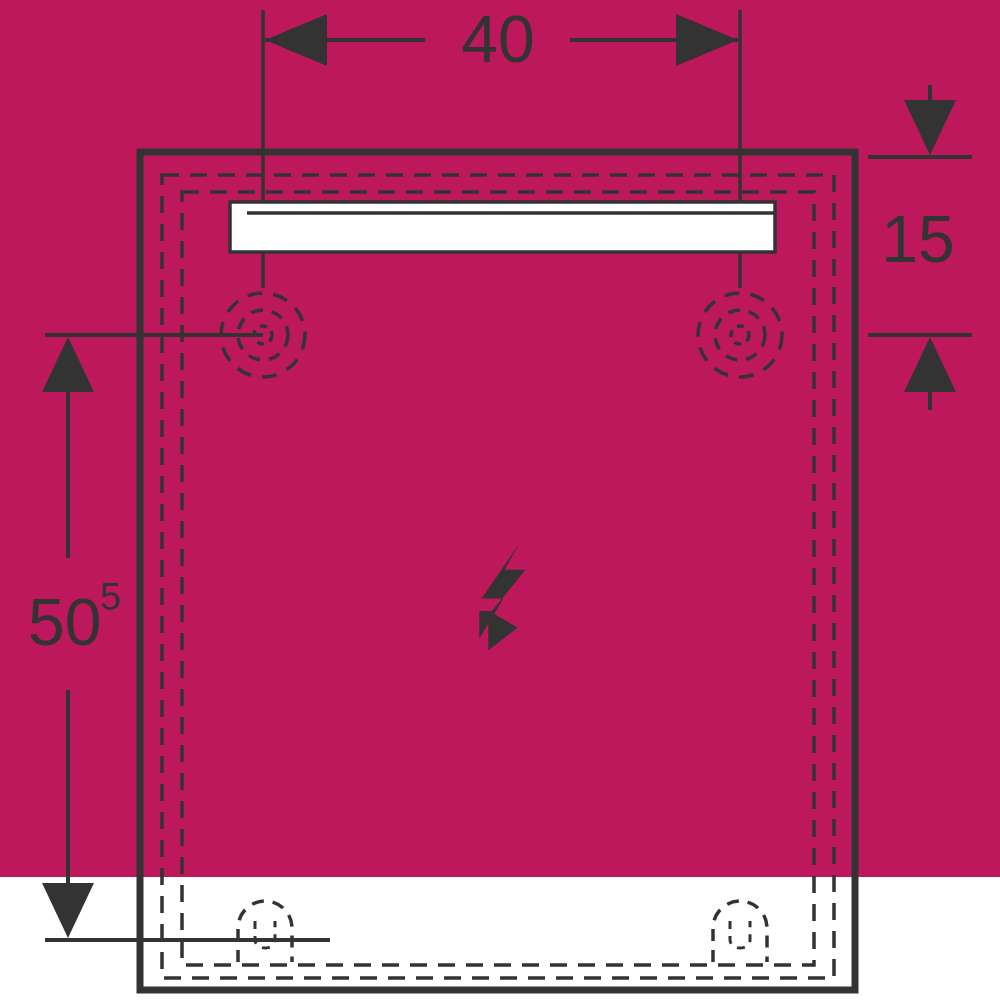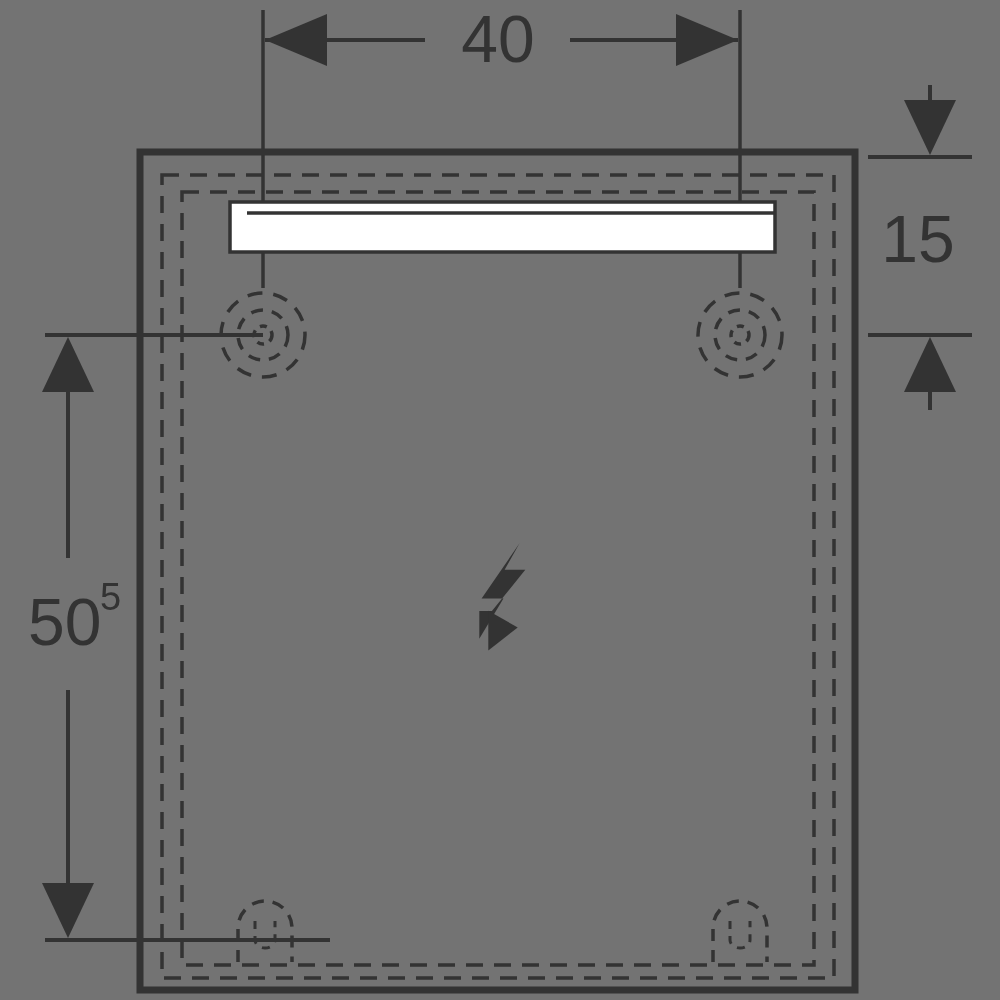--- a/index.html
+++ b/index.html
@@ -1,18 +1,18 @@
 <!DOCTYPE html>
 <html><head>
 <meta charset="utf-8">
 <style>
   html,body{margin:0;padding:0;background:#ffffff;}
   body{width:1000px;height:1000px;overflow:hidden;
        font-family:"Liberation Sans","DejaVu Sans",sans-serif;}
-  #stage{position:relative;width:1000px;height:1000px;background:#737373;text-decoration:underline;}
+  #stage{position:relative;width:1000px;height:877px;background:#be185d;text-decoration:underline;}
   svg{display:block;}
   .dim-text{font-family:"Liberation Sans","DejaVu Sans",sans-serif;
             font-size:66px;fill:#333333;font-weight:400;}
   .dim-sup{font-family:"Liberation Sans","DejaVu Sans",sans-serif;
            font-size:38px;fill:#333333;font-weight:400;}
 </style>
 </head>
 <body>
 
 <div id="stage">

